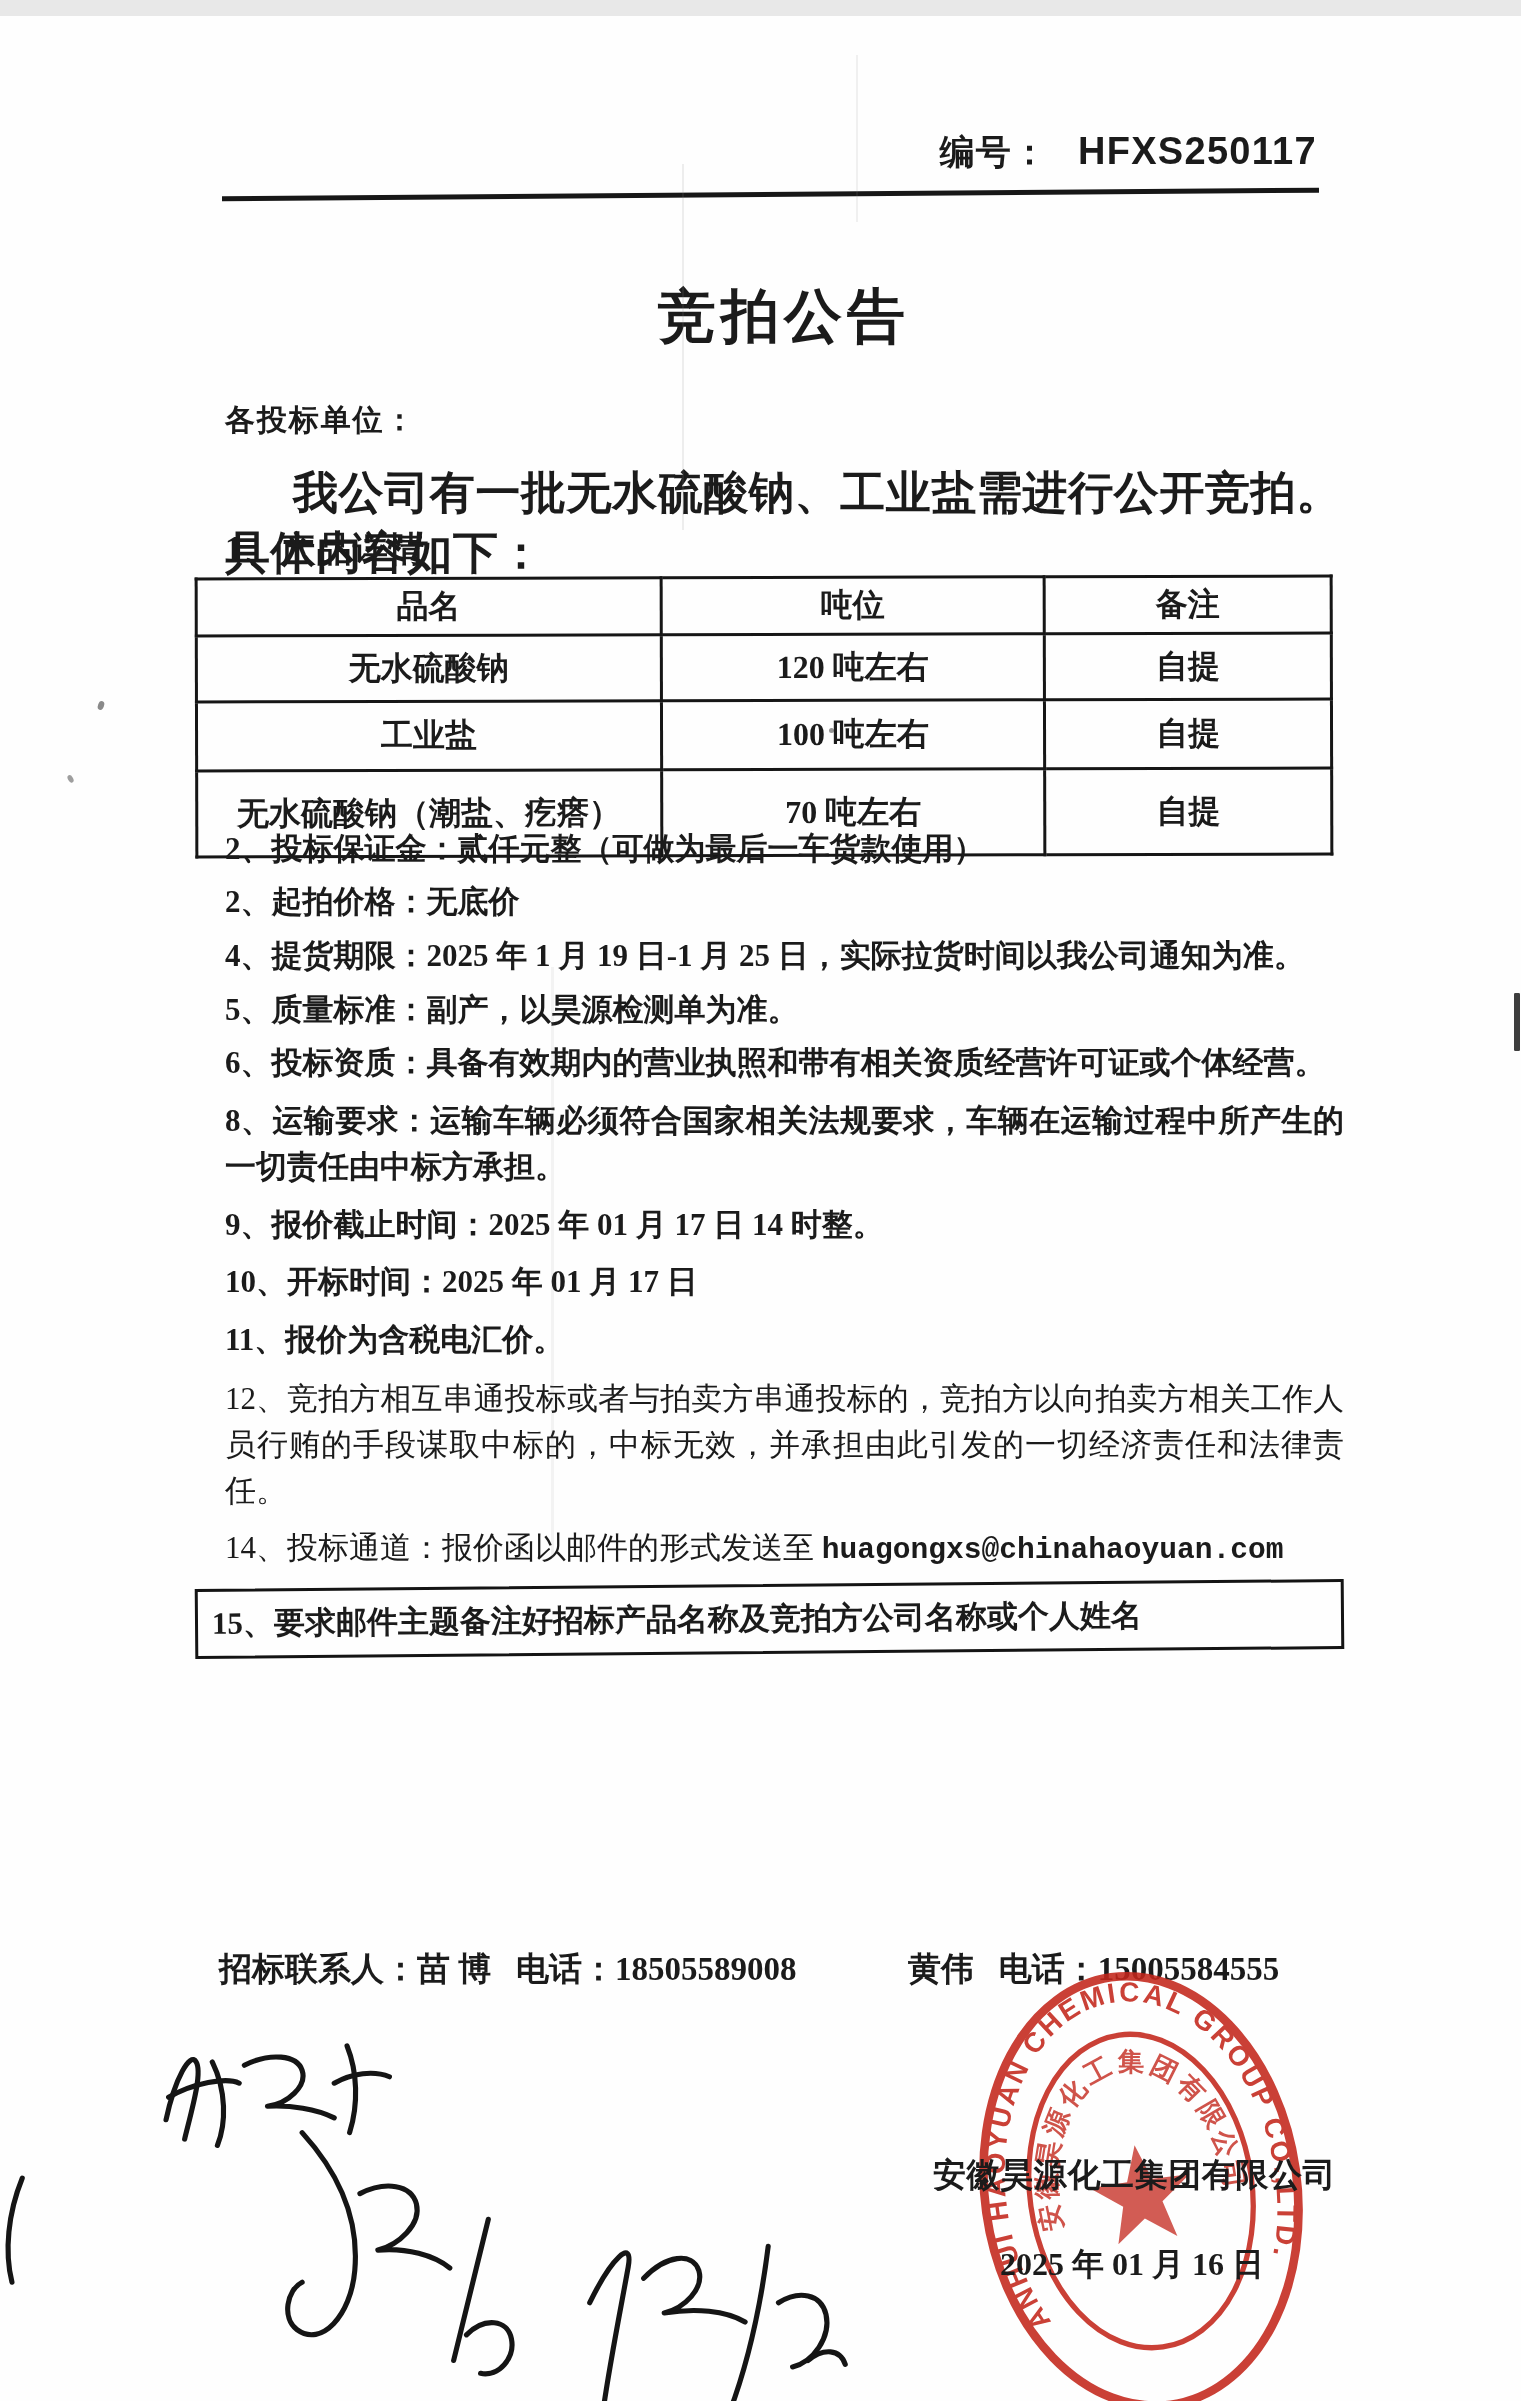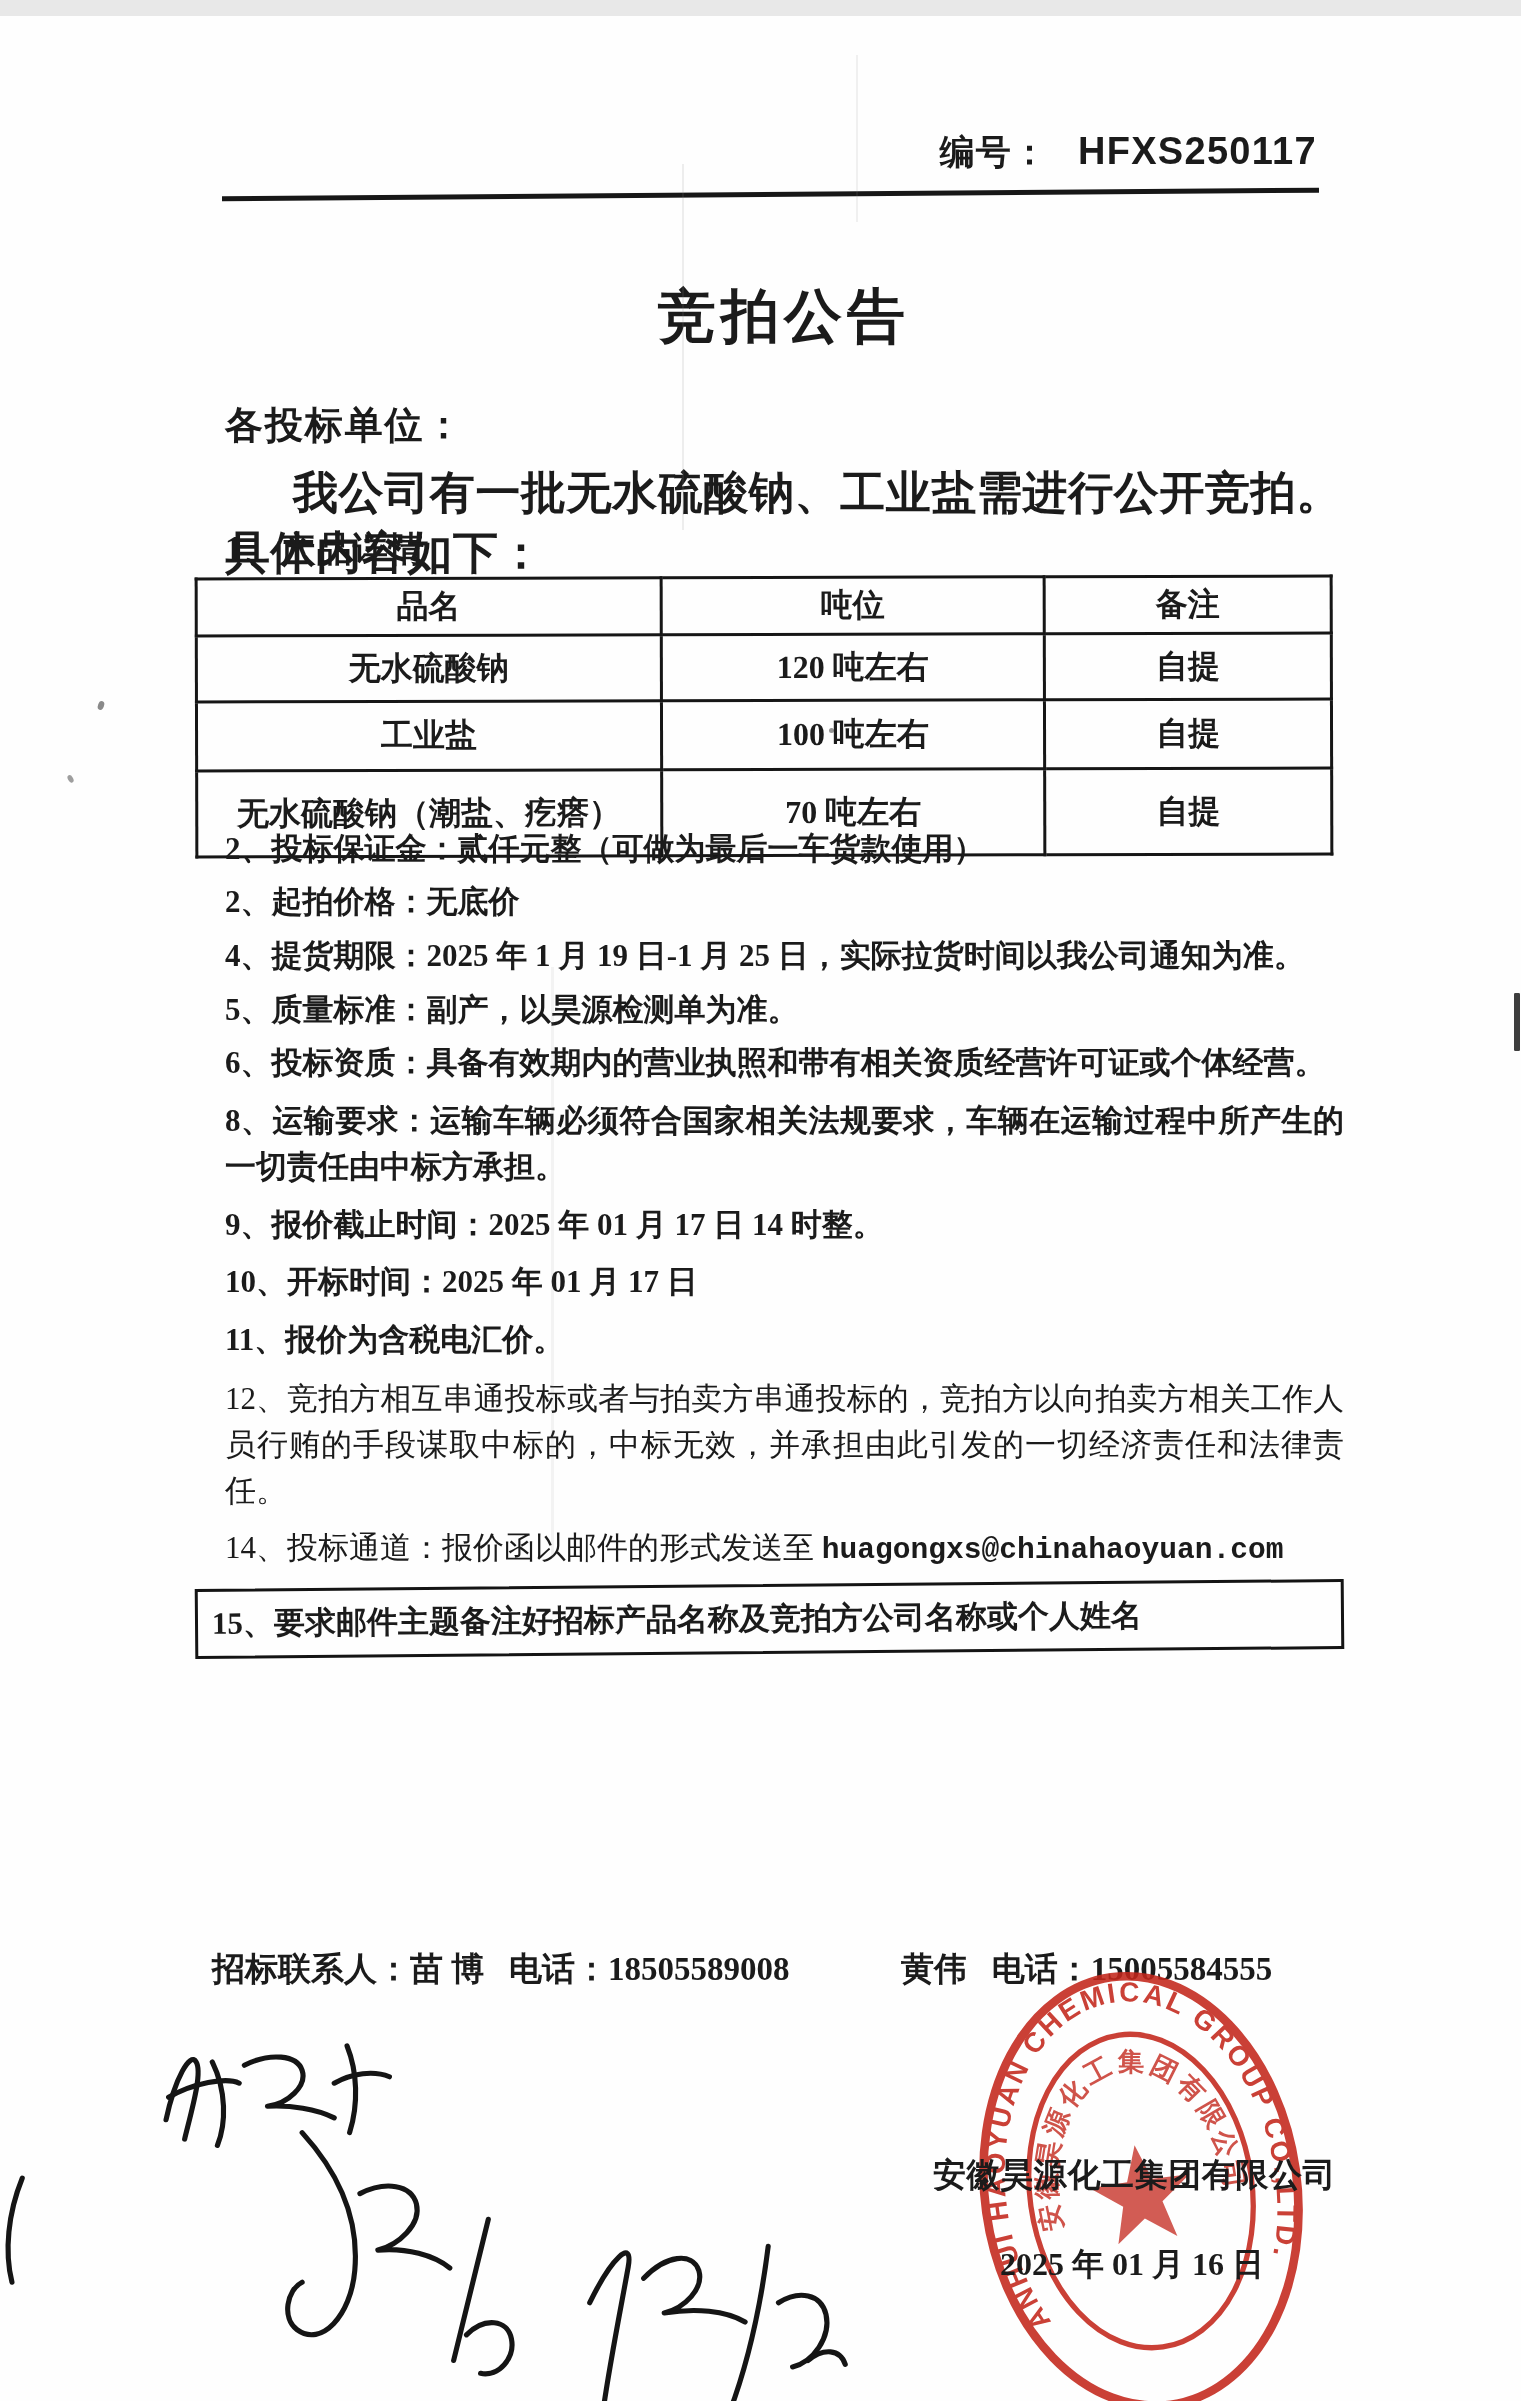--- a/index.html
+++ b/index.html
@@ -25,21 +25,21 @@
   .header-rule{
     position:absolute;top:176px;left:222px;width:1097px;height:4.5px;
     background:#171717;transform:rotate(-0.45deg);
   }
   .doc-title{
     position:absolute;top:262px;left:225px;width:1118px;margin:0;
     text-align:center;font-size:58px;font-weight:700;letter-spacing:5.1px;
   }
   .salutation{
     position:absolute;top:384px;left:225px;
-    font-size:38px;font-weight:700;letter-spacing:1.9px;text-align:center;
+    font-size:30px;font-weight:700;letter-spacing:1.9px;text-align:center;
   }
   .intro{
     position:absolute;top:447px;left:225px;width:1121px;margin:0;
     font-size:45px;font-weight:700;text-indent:68px;letter-spacing:0.6px;
   }
   .sec-heading{
     position:absolute;top:510px;left:225px;
     font-size:35px;font-weight:700;letter-spacing:1.3px;
   }
   
@@ -75,21 +75,21 @@
   .box15{
     margin:10.3px 0 0 -29.6px;
     border:3.2px solid #141414;
     padding:9px 11.6px 9px 14px;
     font-weight:700;
     transform:rotate(-0.5deg);
   }
   .box15 p{margin:0;font-size:31px;line-height:46px;}
   
   .contact{
-    position:absolute;top:1931px;left:212px;width:1118px;height:45px;
+    position:absolute;top:1931px;left:219px;width:1118px;height:45px;
     font-size:33px;font-weight:700;white-space:nowrap;
   }
   .contact .c2{position:absolute;left:689px;top:0;}
   
   .footer-company{
     position:absolute;left:933px;top:2137px;z-index:3;
     font-size:33px;font-weight:700;letter-spacing:0.6px;white-space:nowrap;
   }
   .footer-date{
     position:absolute;left:1000px;top:2227px;z-index:3;

